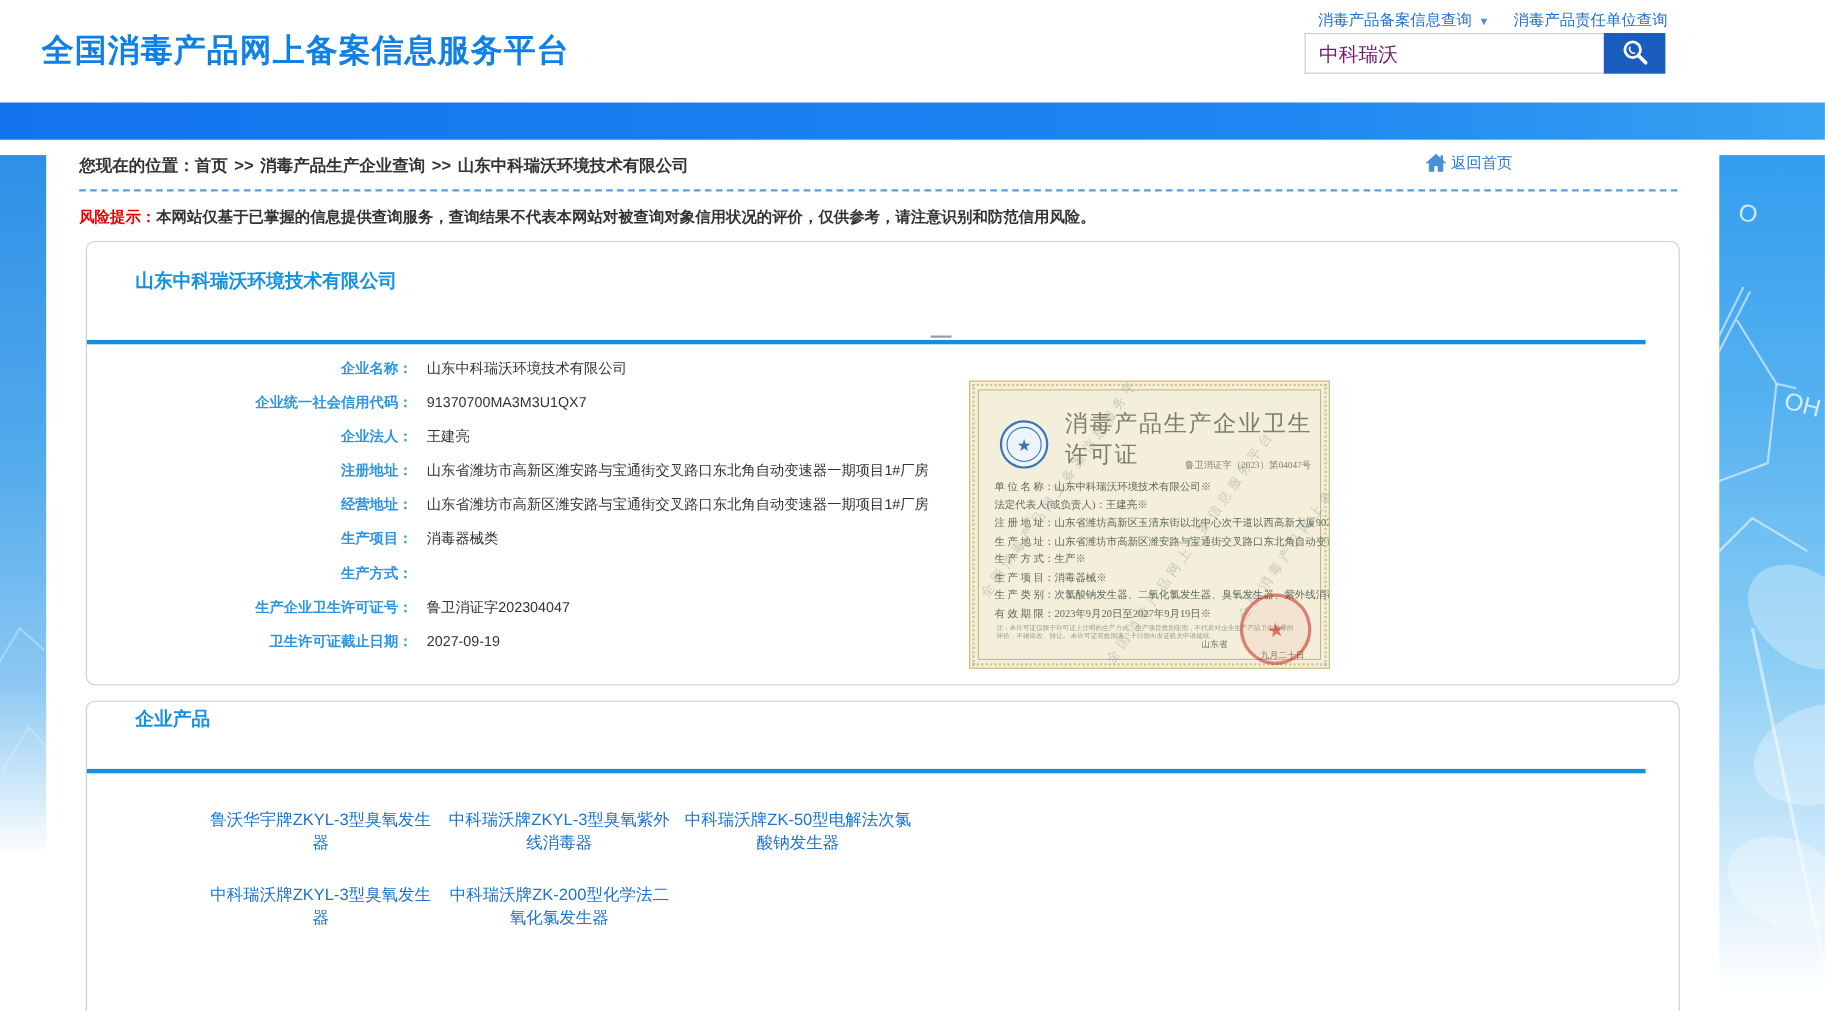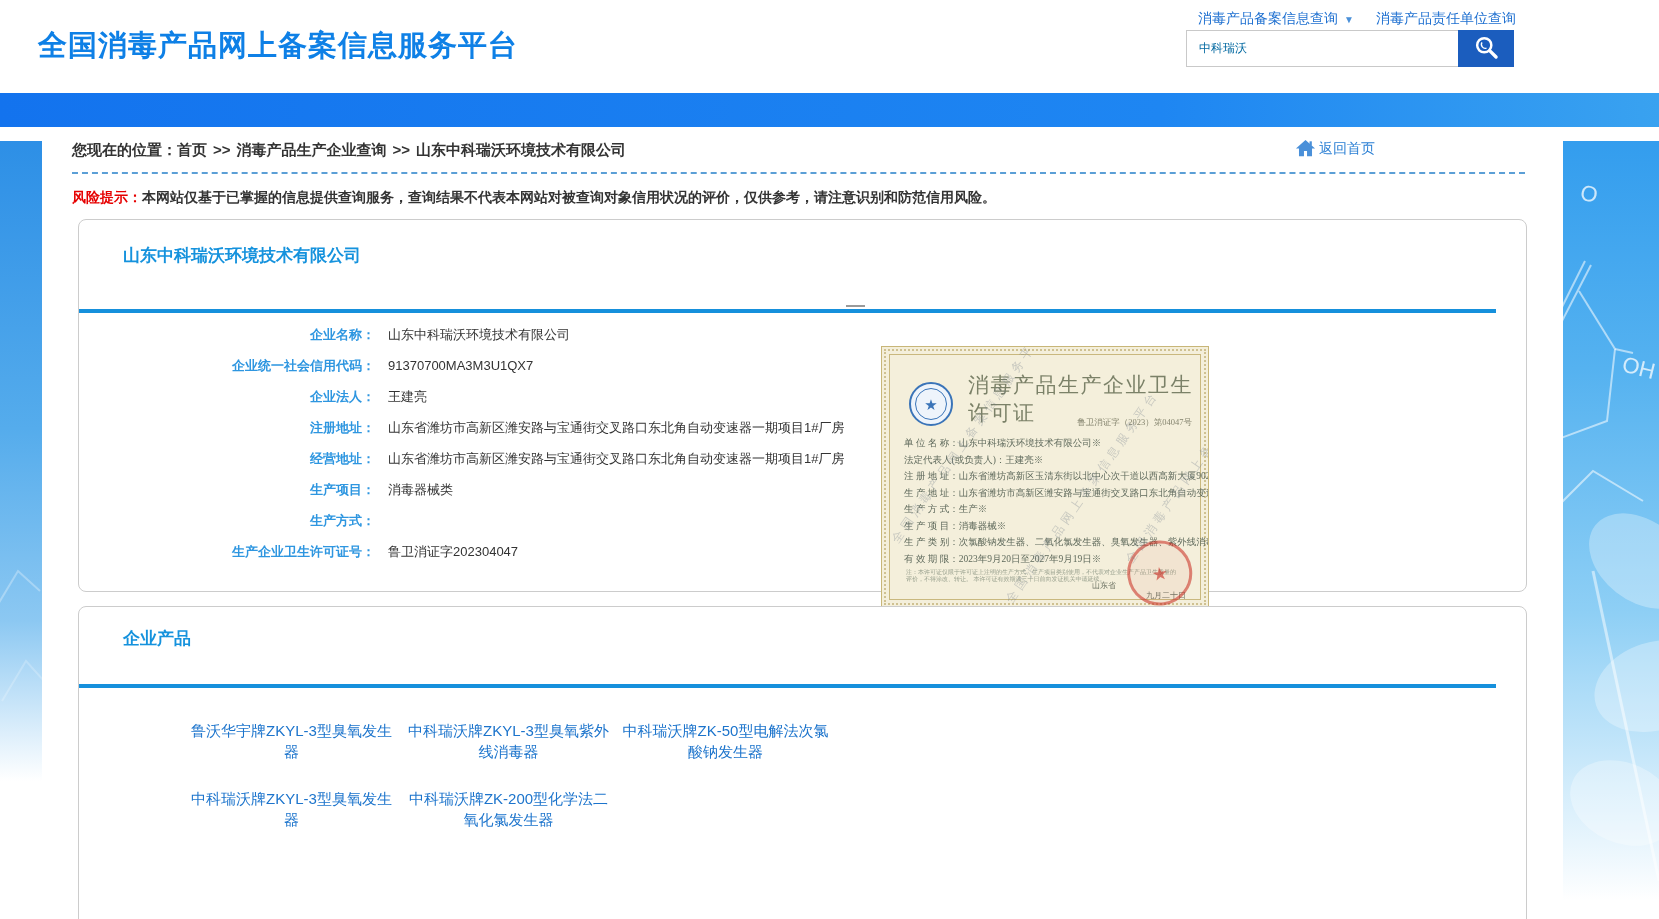--- a/index.html
+++ b/index.html
@@ -9,21 +9,21 @@
   
   .page-header { position:relative; height:93px; background:#fff; }
   .site-title { position:absolute; left:38px; top:26px; font-size:29px; font-weight:bold;
     color:#0e80e6; letter-spacing:1px; }
   .top-nav { position:absolute; right:143px; top:10px; font-size:14px; white-space:nowrap; }
   .top-nav a { color:#1d6fd0; text-decoration:none; cursor:pointer; }
   .nav-caret { color:#4a90d9; font-size:10px; margin:0 4px 0 6px; }
   .nav-gap { display:inline-block; width:18px; }
   .search-wrap { position:absolute; right:145px; top:30px; display:flex; }
   .search-input { width:272px; height:37px; border:1px solid #c9c9c9; border-right:none;
-    font-size:12px; padding:0 12px; color:#0369a1; outline:none; background:#fff; }
+    font-size:18px; padding:0 12px; color:#701a75; outline:none; background:#fff; }
   .search-btn { width:56px; height:37px; background:#1b5dbe; border:none; cursor:pointer;
     display:flex; align-items:center; justify-content:center; }
 
   
   .blue-bar { height:34px; background:linear-gradient(90deg,#1373ee 0%,#1e86f2 70%,#39a2f0 100%); }
 
   
   .page-body { position:relative; height:792px; background:#fff; }
   .bg-left { position:absolute; left:0; top:0; width:42px; height:640px;
     background:linear-gradient(180deg,#2d8fe6 0%,#55acec 45%,#8cc8f2 75%,rgba(220,240,252,0) 100%); }
@@ -195,20 +195,24 @@
           <span class="field-value">消毒器械类</span>
         </div>
         <div class="field-row">
           <span class="field-label">生产方式：</span>
           <span class="field-value"></span>
         </div>
         <div class="field-row">
           <span class="field-label">生产企业卫生许可证号：</span>
           <span class="field-value">鲁卫消证字202304047</span>
         </div>
+        <div class="field-row">
+          <span class="field-label">卫生许可证截止日期：</span>
+          <span class="field-value">2027-09-19</span>
+        </div>
       </div>
 
       <div class="cert">
         <div class="cert-frame"></div>
         <div class="cert-emblem">
           <svg width="46" height="46">
             <circle cx="23" cy="23" r="21" fill="#eef4fb" stroke="#3a74b8" stroke-width="2"></circle>
             <circle cx="23" cy="23" r="15.5" fill="none" stroke="#3a74b8" stroke-width="1"></circle>
             <text x="23" y="29" text-anchor="middle" font-size="15" fill="#3a74b8">★</text>
           </svg>
@@ -234,21 +238,21 @@
             <text x="36" y="43" text-anchor="middle" font-size="18" fill="rgba(200,40,30,.6)">★</text>
           </svg>
         </div>
         <div class="wm" style="left:6px; top:190px;">全国消毒产品网上备案信息服务平台</div>
         <div class="wm" style="left:120px; top:250px;">全国消毒产品网上备案信息服务平台</div>
         <div class="wm" style="left:240px; top:210px;">全国消毒产品网上备案信息服务平台</div>
       </div>
     </div>
 
     <div class="card" style="margin-top:14px; min-height:340px;">
-      <div class="card-title" style="margin-top:20px;">企业产品</div>
+      <div class="card-title" style="margin-top:4px;">企业产品</div>
       <div class="blue-underline" style="margin-top:34px;"></div>
 
       <div class="products">
         <a class="product-link">鲁沃华宇牌ZKYL-3型臭氧发生器</a>
         <a class="product-link">中科瑞沃牌ZKYL-3型臭氧紫外线消毒器</a>
         <a class="product-link">中科瑞沃牌ZK-50型电解法次氯酸钠发生器</a>
         <a class="product-link">中科瑞沃牌ZKYL-3型臭氧发生器</a>
         <a class="product-link">中科瑞沃牌ZK-200型化学法二氧化氯发生器</a>
       </div>
     </div>

